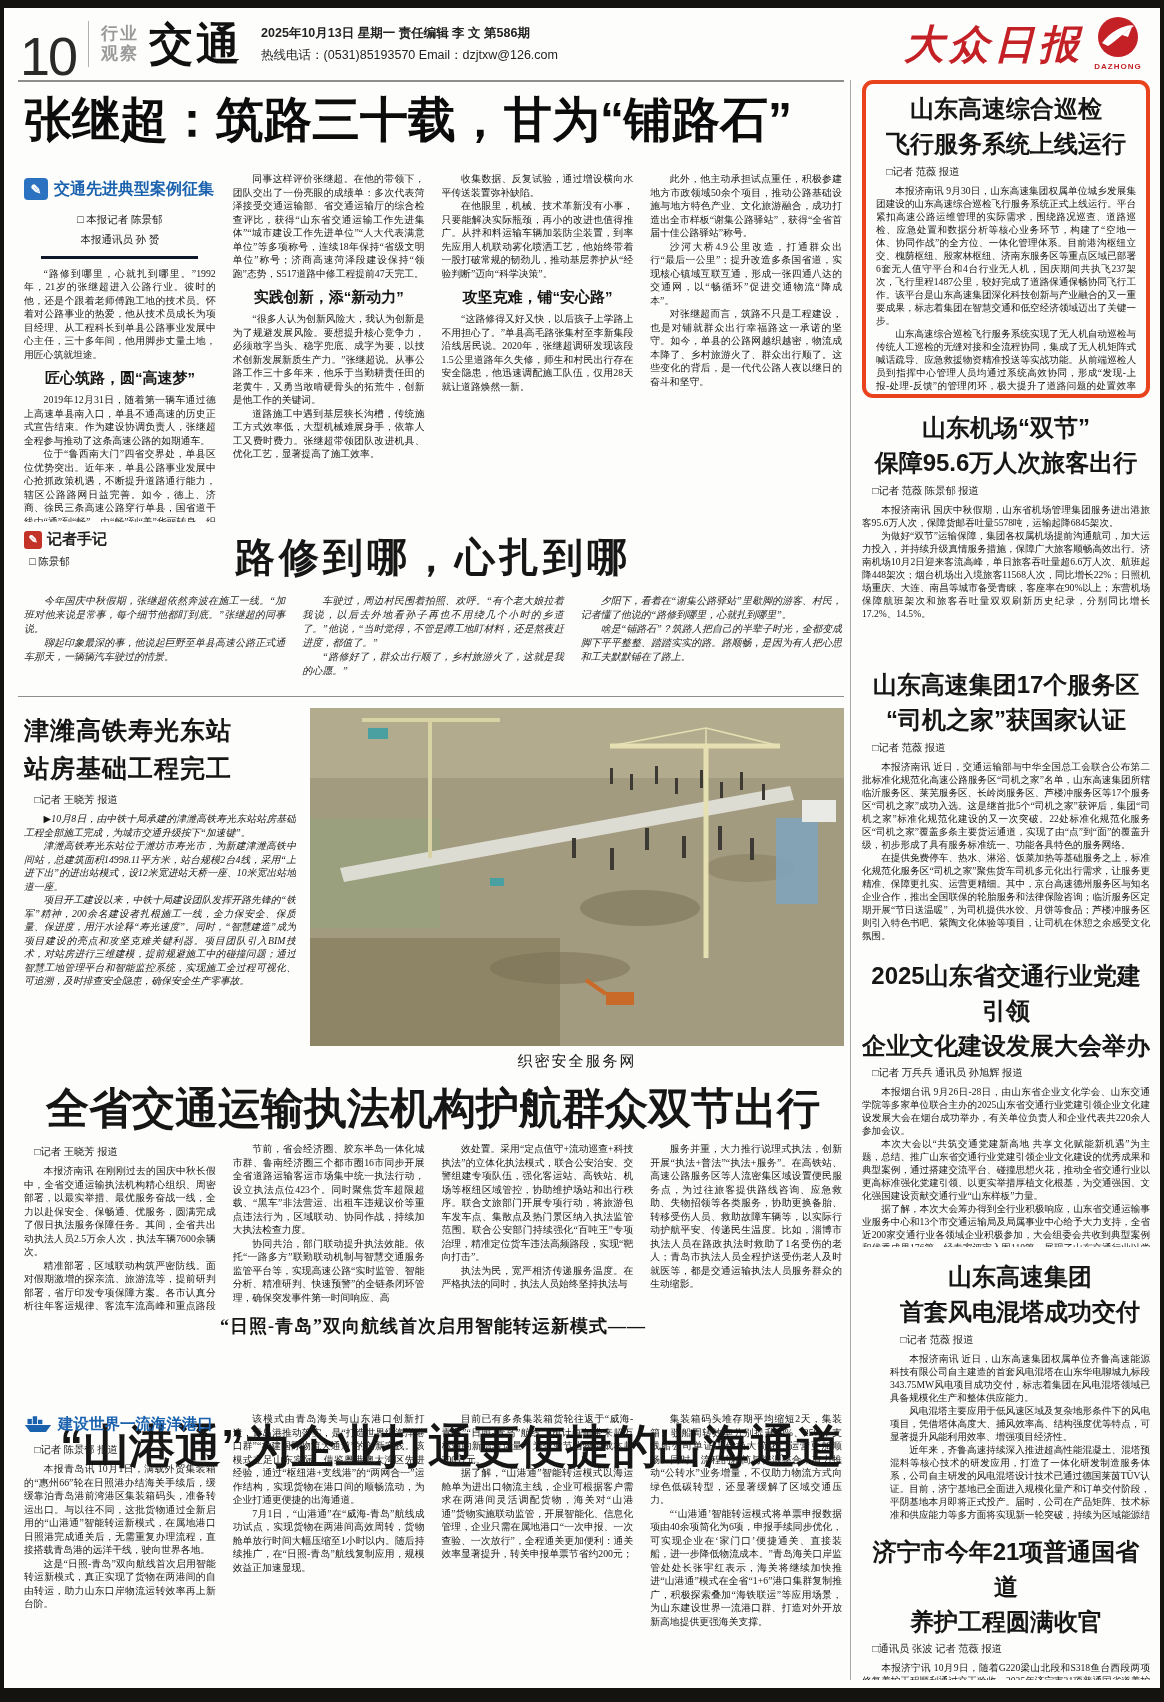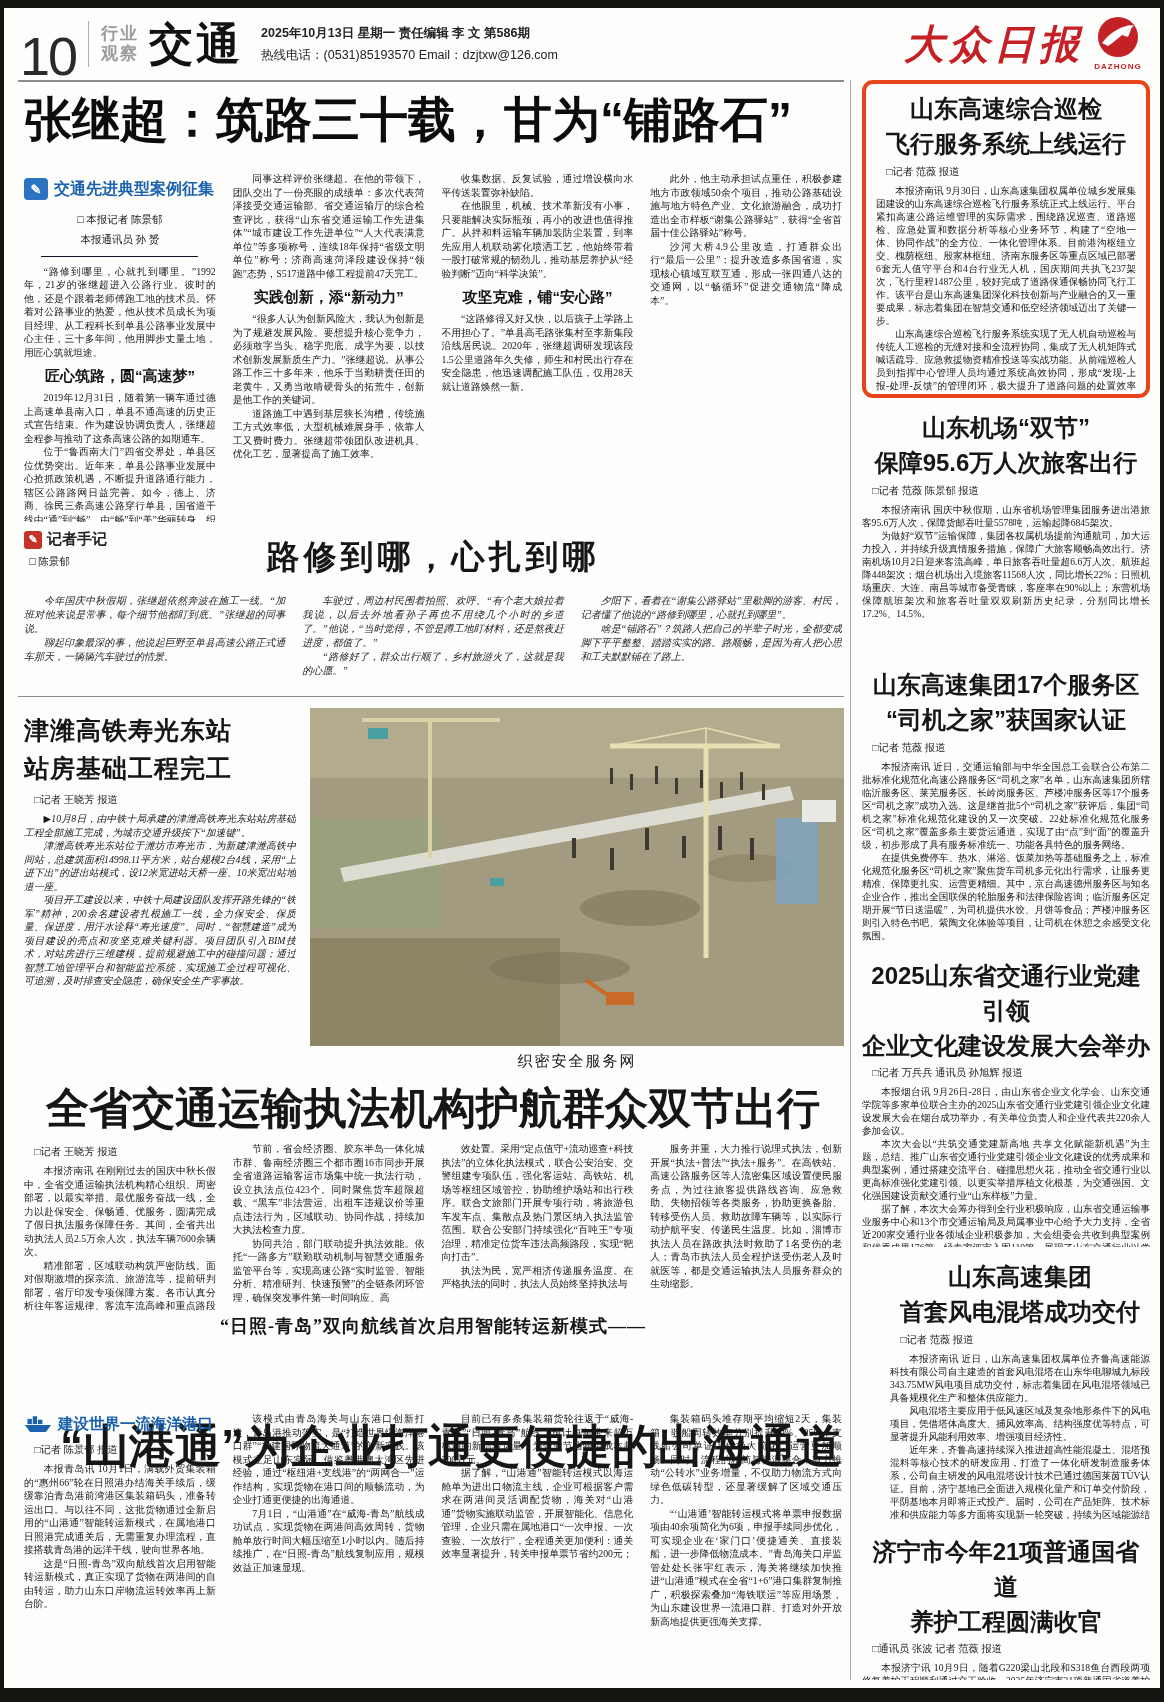--- a/index.html
+++ b/index.html
@@ -26,29 +26,29 @@
   .feat-hl{position:absolute;left:20px;top:80px;width:818px;font-family:"Liberation Sans",sans-serif;
            font-size:48px;font-weight:900;letter-spacing:0px;white-space:nowrap;color:#0c0c0c;}
   .feat-cols{position:absolute;left:20px;top:164px;width:818px;height:350px;display:grid;
              grid-template-columns:repeat(4,1fr);column-gap:17px;overflow:hidden;}
   .feat-cols .col{overflow:hidden;}
   .badge-blue{display:flex;align-items:center;gap:6px;color:#1b62ae;font-weight:800;font-size:16px;
               font-family:"Liberation Sans",sans-serif;margin:6px 0 10px;}
   .badge-icon{width:24px;height:22px;background:#2b72c0;color:#fff;border-radius:4px;display:flex;
               align-items:center;justify-content:center;font-size:13px;flex:0 0 auto;}
   .feat-bylines{text-align:center;font-size:10.5px;line-height:1.9;margin:0 auto 8px;width:82%;
-                border-bottom:1px solid #0f172a;padding-bottom:6px;}
+                border-bottom:3px solid #0f172a;padding-bottom:6px;}
   
   .notebook{position:absolute;left:20px;top:520px;width:818px;height:164px;overflow:hidden;}
   .nb-head{position:relative;height:58px;}
   .nb-label{position:absolute;left:0;top:2px;width:130px;}
   .nb-label-row{display:flex;align-items:center;gap:5px;font-family:"Liberation Sans",sans-serif;font-weight:800;font-size:15px;color:#222;}
   .nb-icon{width:18px;height:18px;background:#c43327;color:#fff;border-radius:3px;display:flex;align-items:center;justify-content:center;font-size:11px;}
   .nb-author{font-size:10.5px;margin-top:6px;text-indent:0.5em;}
-  .nb-hl{text-align:center;font-family:"Liberation Sans",sans-serif;font-size:33px;font-weight:900;letter-spacing:4px;line-height:58px;}
+  .nb-hl{text-align:center;font-family:"Liberation Sans",sans-serif;font-size:40px;font-weight:900;letter-spacing:4px;line-height:58px;}
   .nb-cols{margin-top:8px;display:grid;grid-template-columns:repeat(3,1fr);column-gap:17px;overflow:hidden;height:92px;}
   .nb-cols p{font-size:10px;line-height:14px;}
   .hr-mid{position:absolute;left:14px;top:688px;width:826px;height:1px;background:#8d8d8d;}
   
   .shouguang{position:absolute;left:20px;top:700px;width:272px;height:380px;overflow:hidden;}
   .sg-hl{font-family:"Liberation Sans",sans-serif;font-size:25px;font-weight:900;line-height:1.5;letter-spacing:1px;margin:4px 0 6px;}
   .shouguang .body p{font-style:italic;}
   
   .photo{position:absolute;left:306px;top:700px;width:534px;height:338px;background:#a29a80;overflow:hidden;}
   .caption{position:absolute;left:306px;top:1044px;width:534px;text-align:center;font-size:15px;letter-spacing:2px;}
@@ -141,20 +141,21 @@
         </div>
       <div class="subhead">攻坚克难，铺“安心路”</div>
       <div class="body">
           <p>“这路修得又好又快，以后孩子上学路上不用担心了。”单县高毛路张集村至李新集段沿线居民说。2020年，张继超调研发现该段1.5公里道路年久失修，师生和村民出行存在安全隐患，他迅速调配施工队伍，仅用28天就让道路焕然一新。</p>
         </div>
     </div>
     <div class="col">
       <div class="body">
           <p>此外，他主动承担试点重任，积极参建地方市政领域50余个项目，推动公路基础设施与地方特色产业、文化旅游融合，成功打造出全市样板“谢集公路驿站”，获得“全省首届十佳公路驿站”称号。</p>
           <p>沙河大桥4.9公里改造，打通群众出行“最后一公里”；提升改造多条国省道，实现核心镇域互联互通，形成一张四通八达的交通网，以“畅循环”促进交通物流“降成本”。</p>
+          <p>对张继超而言，筑路不只是工程建设，也是对铺就群众出行幸福路这一承诺的坚守。如今，单县的公路网越织越密，物流成本降了、乡村旅游火了、群众出行顺了。这些变化的背后，是一代代公路人夜以继日的奋斗和坚守。</p>
         </div>
     </div>
   </div>
 
   <div class="notebook">
     <div class="nb-head">
       <div class="nb-label">
         <div class="nb-label-row">
           <span class="nb-icon">✎</span>
           <span>记者手记</span>

